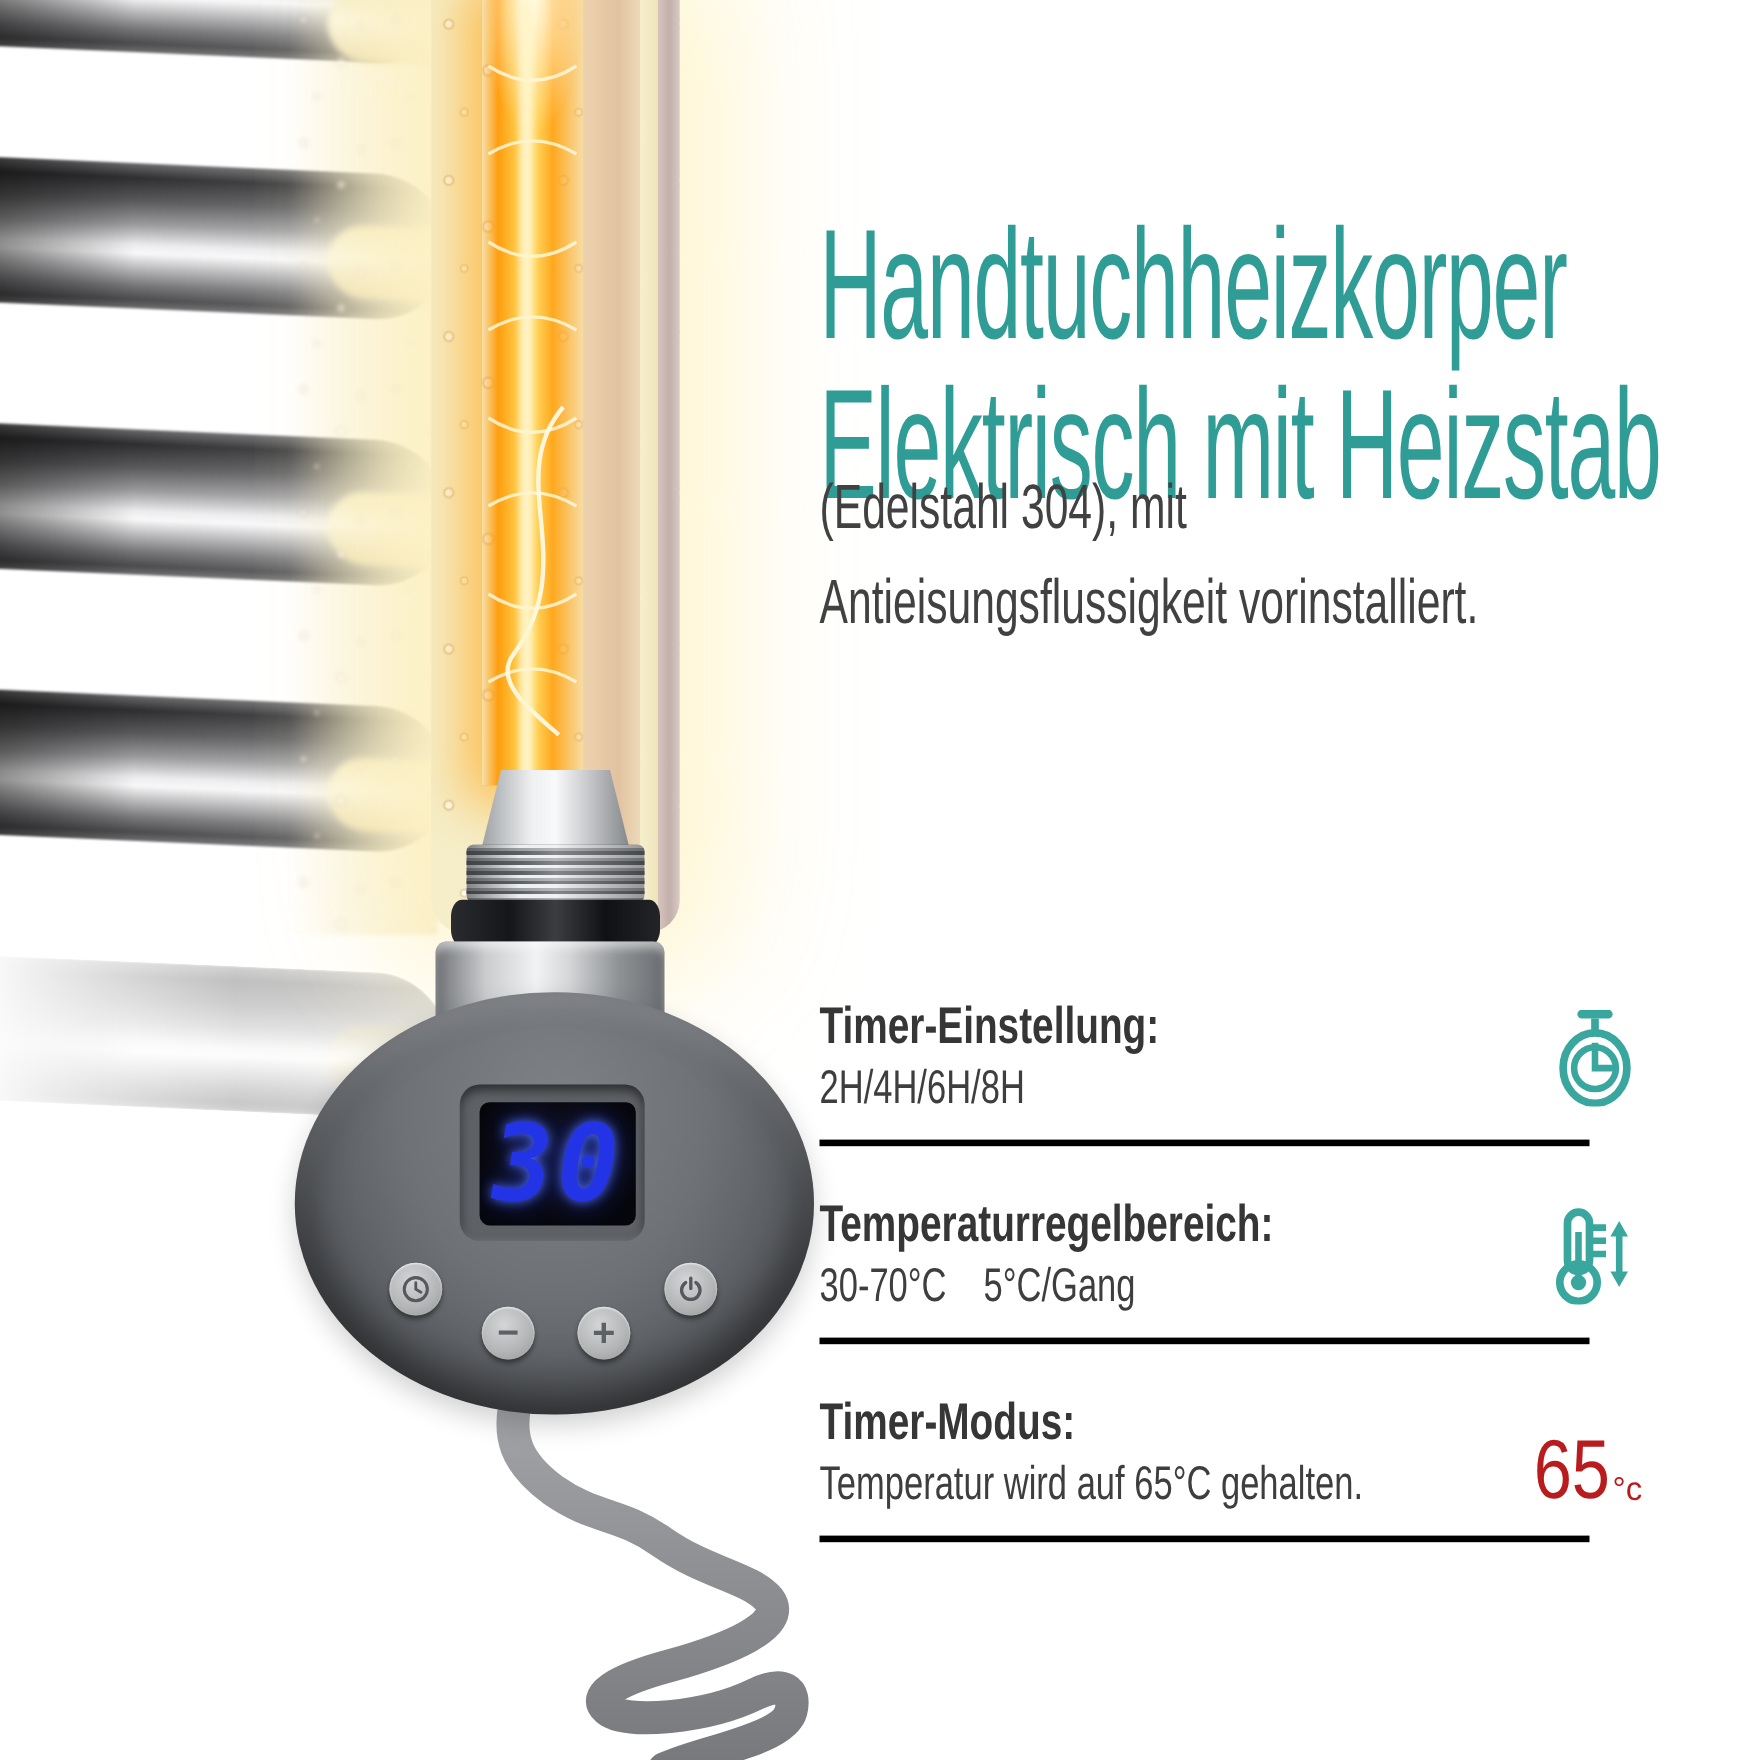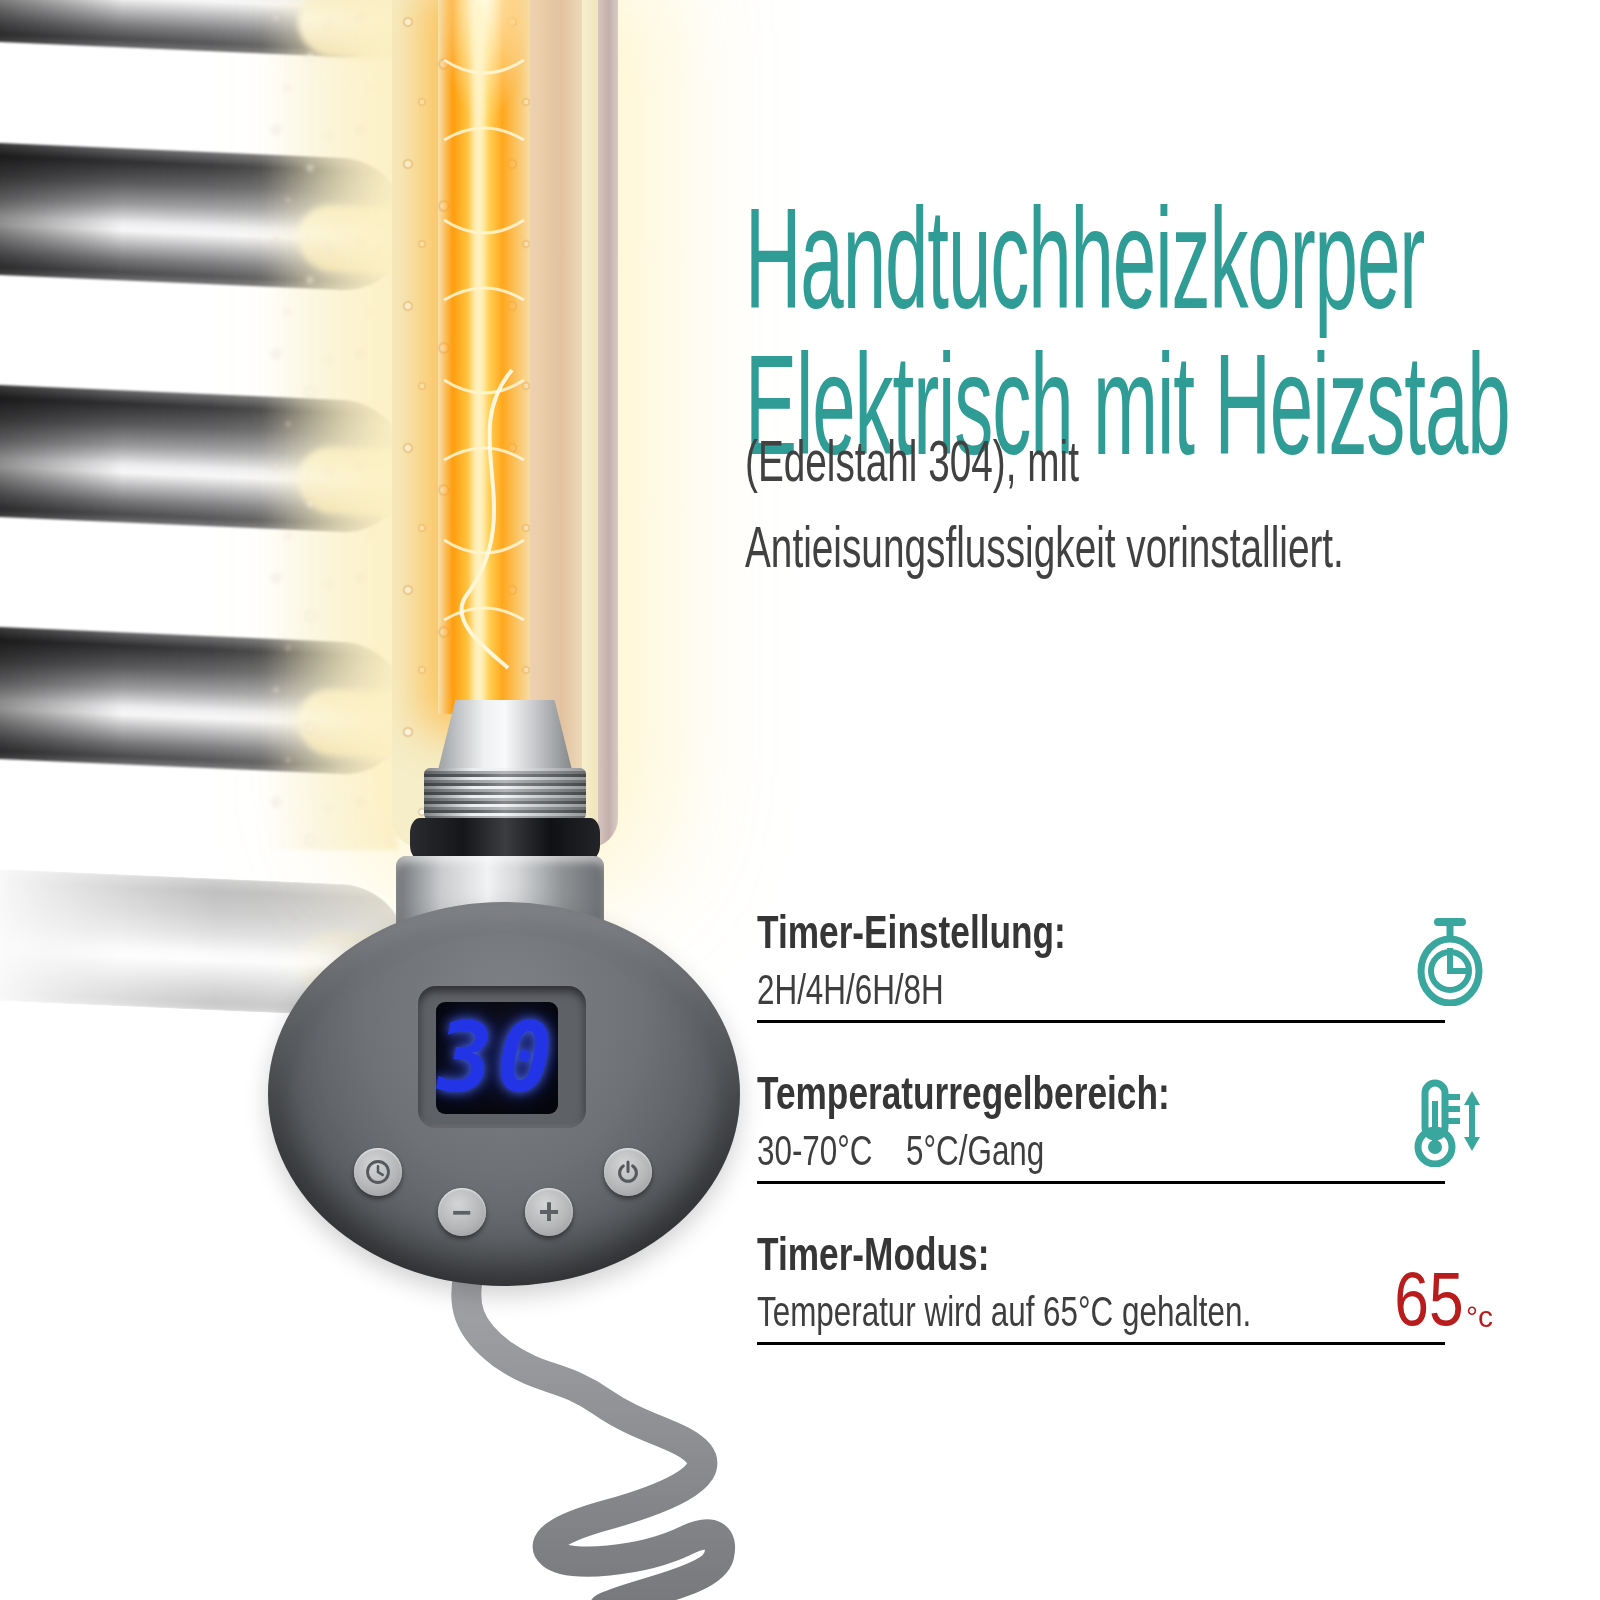--- a/index.html
+++ b/index.html
@@ -73,21 +73,21 @@
     box-shadow:inset 0 6px 8px rgba(255,255,255,.5),inset 0 -8px 10px rgba(0,0,0,.35);}
 
   .cable-svg{position:absolute;left:0;top:0;width:1600px;height:1600px;}
 
   .head{position:absolute;left:268px;top:902px;width:472px;height:384px;border-radius:50%;
     background:radial-gradient(ellipse at 50% 28%,#7e8186 0%,#6e7176 42%,#5b5e62 66%,#45474b 84%,#323437 100%);
     box-shadow:inset 0 -20px 44px rgba(0,0,0,.5),inset 0 12px 20px rgba(255,255,255,.18),0 10px 24px rgba(0,0,0,.18);}
 
   .display-bezel{position:absolute;left:418px;top:986px;width:168px;height:142px;border-radius:18px;
     background:#5e6166;box-shadow:inset 0 5px 10px rgba(0,0,0,.55),inset 0 -2px 4px rgba(255,255,255,.12);}
-  .display-screen{position:absolute;left:436px;top:1002px;width:122px;height:112px;border-radius:9px;
+  .display-screen{position:absolute;left:436px;top:1002px;width:142px;height:112px;border-radius:9px;
     background:radial-gradient(ellipse at 50% 40%,#101018,#06060b 80%);
     display:flex;align-items:center;justify-content:center;overflow:hidden;}
   .digits{font-family:"DejaVu Sans Mono",monospace;font-weight:700;font-style:italic;
     font-size:92px;line-height:1;color:#2334e6;letter-spacing:4px;transform:scaleY(1.05);
     text-shadow:0 0 10px rgba(80,110,255,.95),0 0 26px rgba(40,70,255,.55);}
 
   .btn{position:absolute;width:48px;height:48px;border-radius:50%;
     background:radial-gradient(circle at 42% 34%,#d4d5d7,#b4b5b7 58%,#939496);
     box-shadow:0 3px 5px rgba(0,0,0,.45),inset 0 1px 2px rgba(255,255,255,.7);
     display:flex;align-items:center;justify-content:center;color:#5d6064;}
@@ -97,21 +97,21 @@
   .btn-power{left:604px;top:1148px;}
 
   
   .title{position:absolute;left:745px;top:186px;color:#2f9d95;}
   .title .line{font-size:142px;line-height:146px;font-weight:400;white-space:nowrap;
     transform:scaleX(.55);transform-origin:0 0;letter-spacing:-2px;}
   .subtitle{position:absolute;left:745px;top:418px;color:#414141;}
   .subtitle .line{font-size:57px;line-height:86px;white-space:nowrap;transform:scaleX(.68);transform-origin:0 0;}
 
   .rows{position:absolute;left:745px;top:906px;width:700px;}
-  .feature-row{position:relative;border-bottom:3px solid #000000;padding-bottom:8px;margin-bottom:44px;margin-left:12px;}
+  .feature-row{position:relative;border-bottom:6px solid #000000;padding-bottom:24px;margin-bottom:44px;}
   .feature-row:last-child{margin-bottom:0;}
   .f-label{font-size:47px;line-height:52px;font-weight:700;color:#363636;white-space:nowrap;
     transform:scaleX(.75);transform-origin:0 0;}
   .f-value{font-size:43px;line-height:46px;margin-top:8px;color:#3e3e3e;white-space:nowrap;
     transform:scaleX(.73);transform-origin:0 0;}
   .f-value .gap{display:inline-block;width:46px;}
   .row-icon{position:absolute;right:-38px;top:12px;}
   .badge-65{position:absolute;right:-48px;top:36px;display:flex;align-items:flex-end;color:#b91c1c;}
   .badge-65 .num{font-size:76px;line-height:70px;transform:scaleX(.82);transform-origin:100% 100%;}
   .badge-65 .unit{font-size:30px;line-height:34px;margin-left:2px;}

